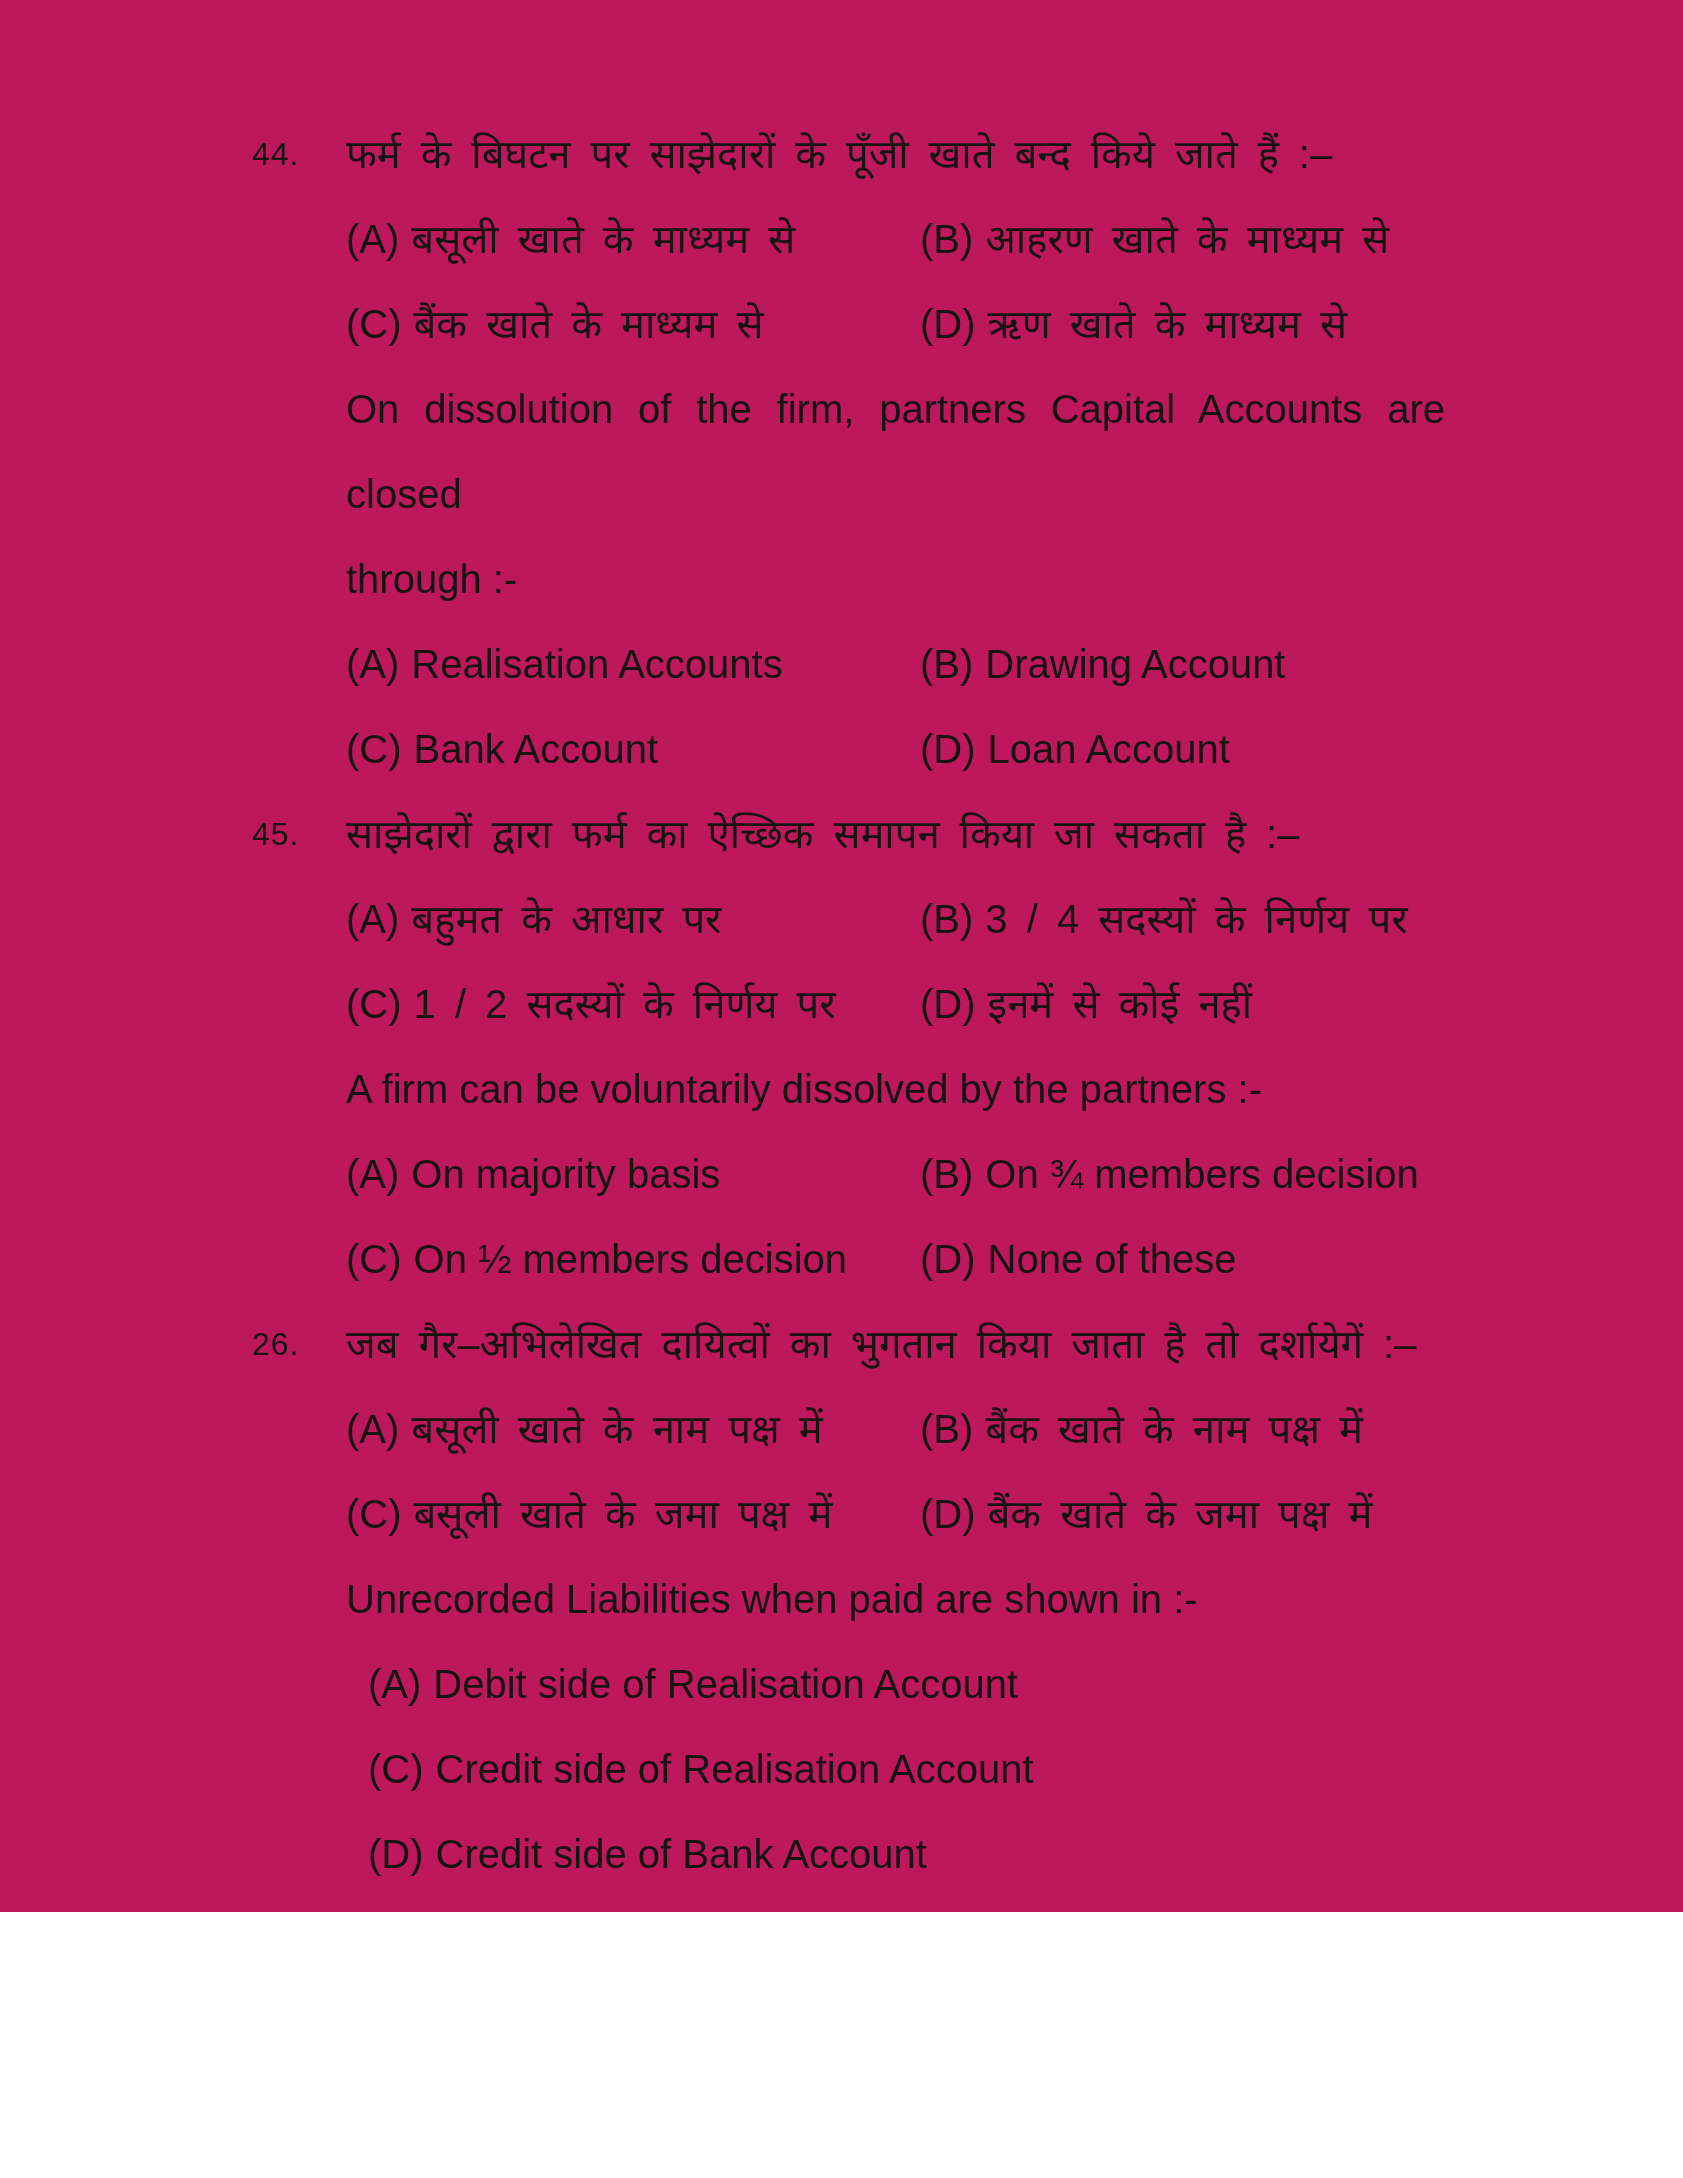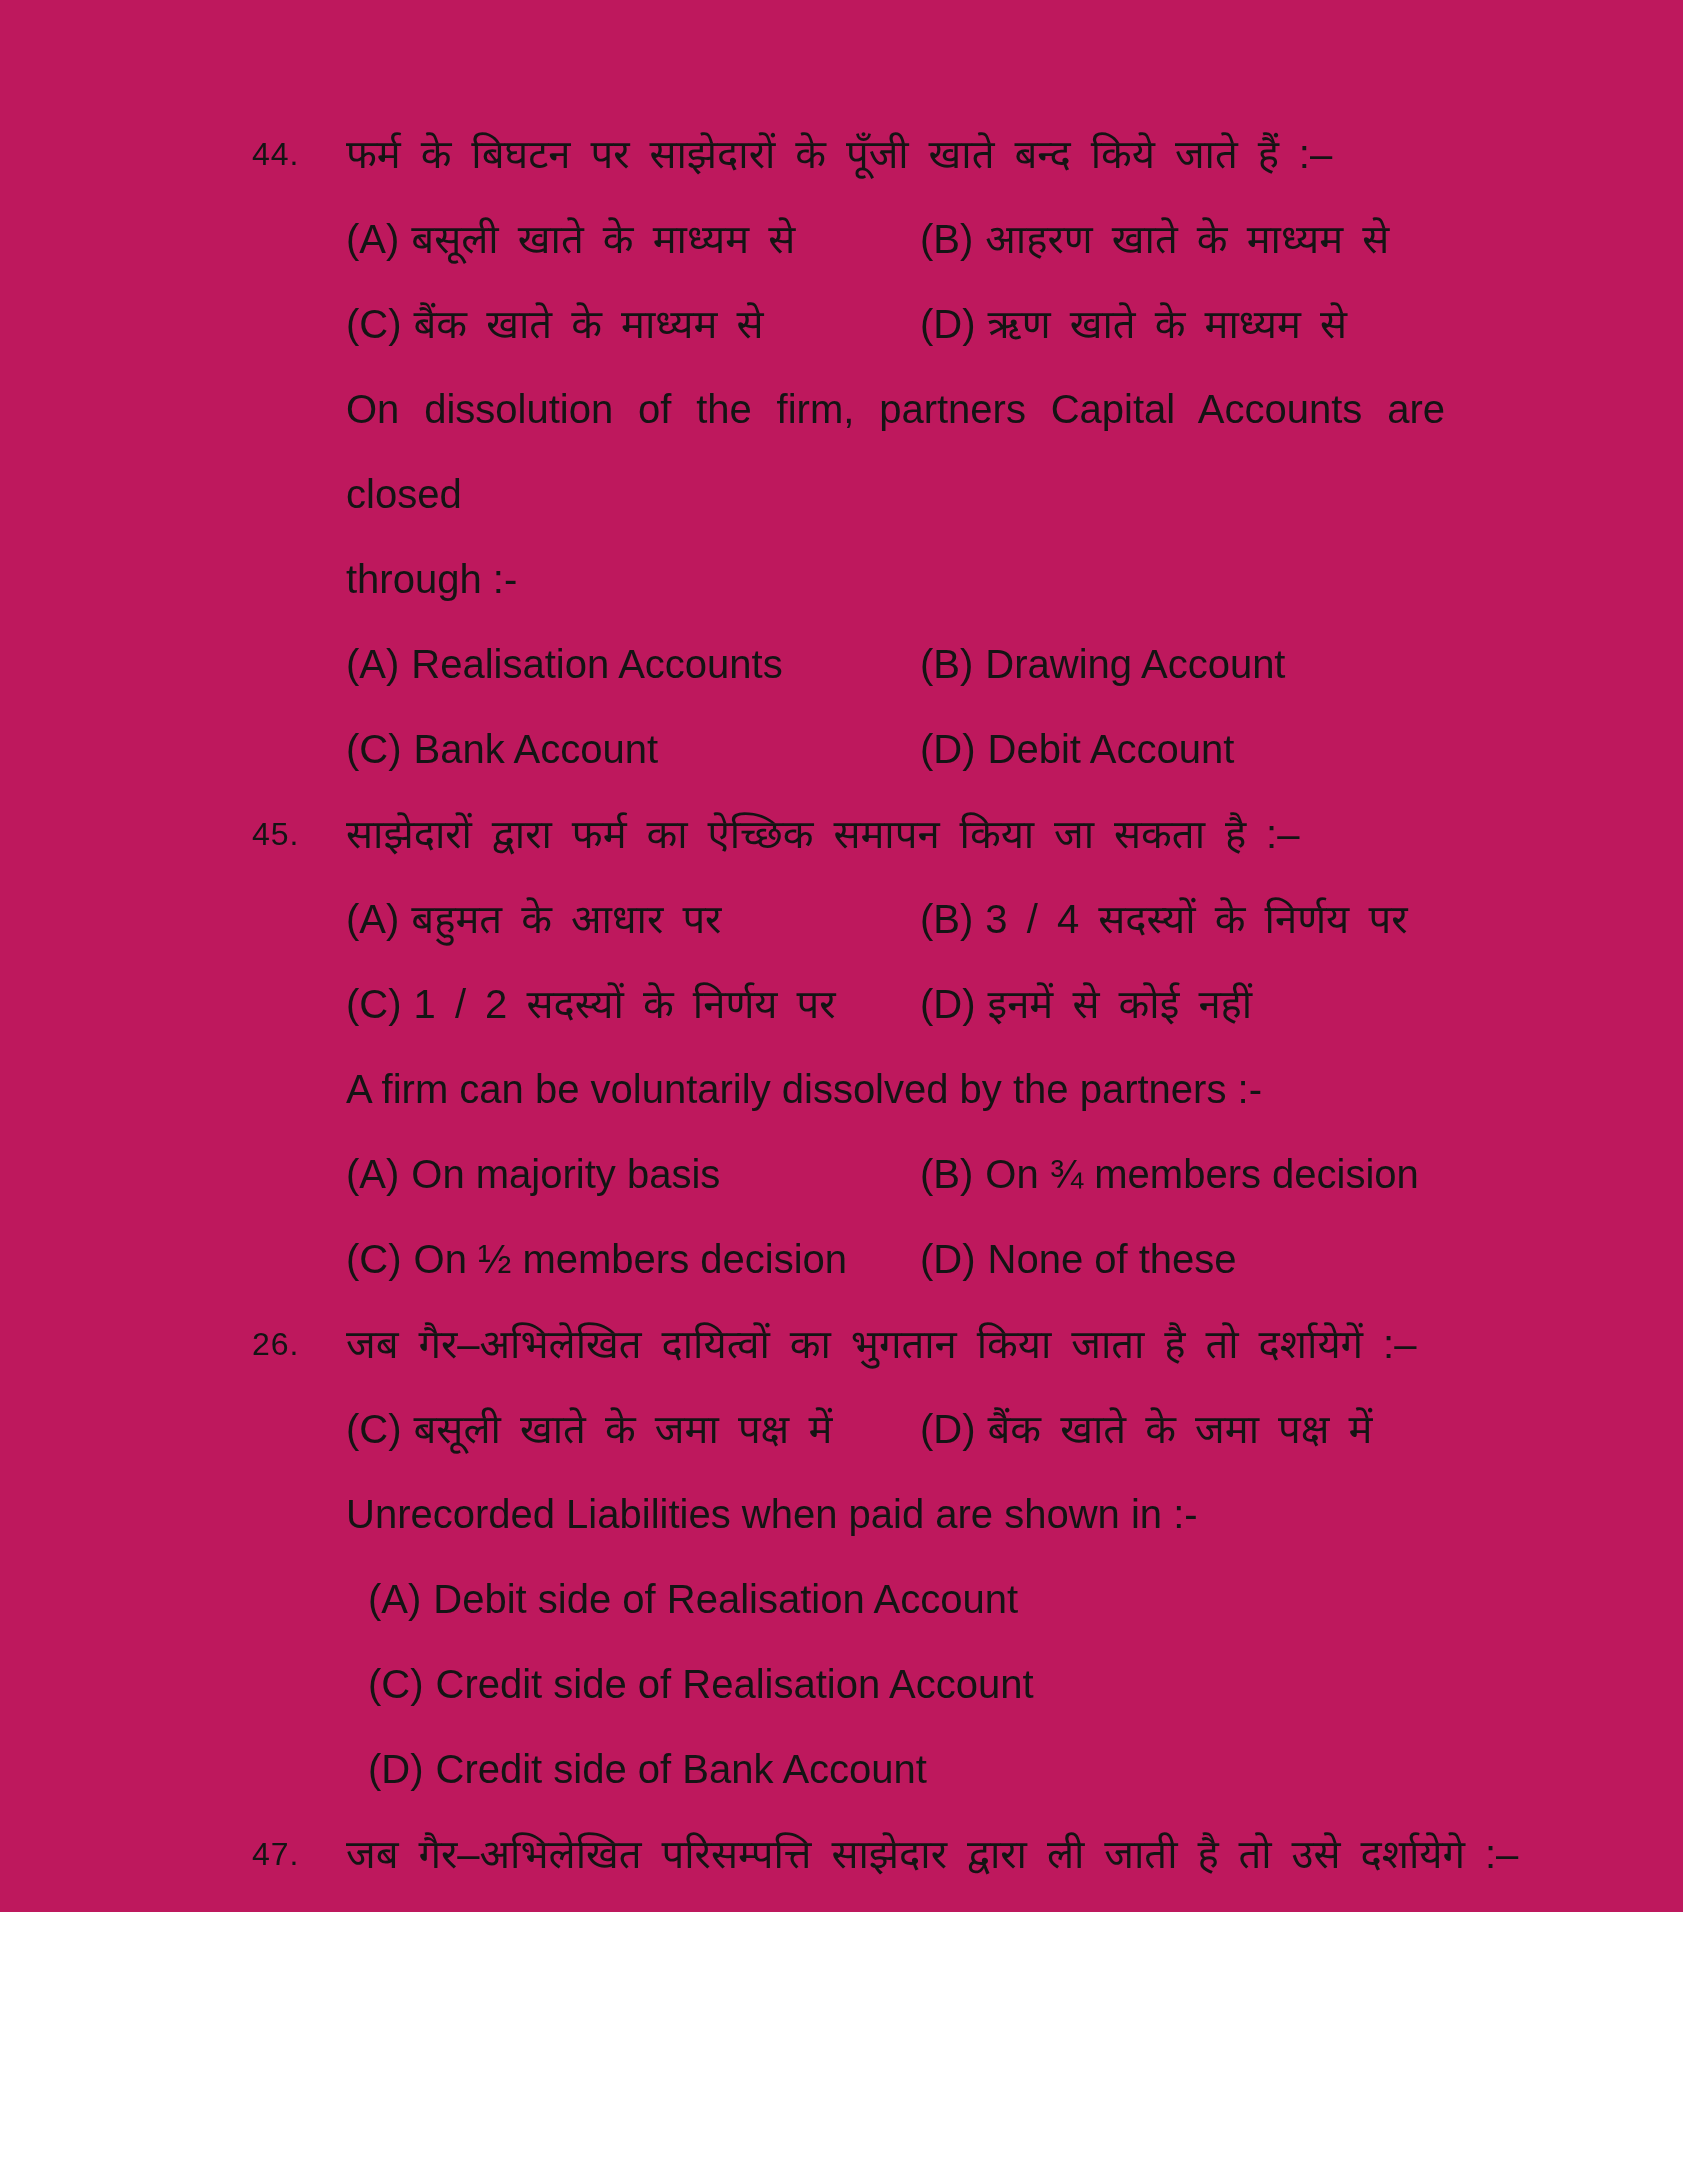--- a/index.html
+++ b/index.html
@@ -92,21 +92,21 @@
     </div>
     <div class="row">
       <span class="qtext en">through :-</span>
     </div>
     <div class="row">
       <span class="opt en optA"><span class="lbl">(A)</span><span class="txt">Realisation Accounts</span></span>
       <span class="opt en optB"><span class="lbl">(B)</span><span class="txt">Drawing Account</span></span>
     </div>
     <div class="row">
       <span class="opt en optA"><span class="lbl">(C)</span><span class="txt">Bank Account</span></span>
-      <span class="opt en optB"><span class="lbl">(D)</span><span class="txt">Debit Account</span></span>
+      <span class="opt en optB"><span class="lbl">(D)</span><span class="txt">Loan Account</span></span>
     </div>
 
     <div class="row">
       <span class="qnum">45.</span>
       <span class="qtext">साझेदारों द्वारा फर्म का ऐच्छिक समापन किया जा सकता है :–</span>
     </div>
     <div class="row">
       <span class="opt hi optA"><span class="lbl">(A)</span><span class="txt">बहुमत के आधार पर</span></span>
       <span class="opt hi optB"><span class="lbl">(B)</span><span class="txt">3 / 4 सदस्यों के निर्णय पर</span></span>
     </div>
@@ -124,20 +124,24 @@
     <div class="row">
       <span class="opt en optA"><span class="lbl">(C)</span><span class="txt">On ½ members decision</span></span>
       <span class="opt en optB"><span class="lbl">(D)</span><span class="txt">None of these</span></span>
     </div>
 
     <div class="row">
       <span class="qnum">26.</span>
       <span class="qtext">जब गैर–अभिलेखित दायित्वों का भुगतान किया जाता है तो दर्शायेगें :–</span>
     </div>
     <div class="row">
+      <span class="opt hi optA"><span class="lbl">(A)</span><span class="txt">बसूली खाते के नाम पक्ष में</span></span>
+      <span class="opt hi optB"><span class="lbl">(B)</span><span class="txt">बैंक खाते के नाम पक्ष में</span></span>
+    </div>
+    <div class="row">
       <span class="opt hi optA"><span class="lbl">(C)</span><span class="txt">बसूली खाते के जमा पक्ष में</span></span>
       <span class="opt hi optB"><span class="lbl">(D)</span><span class="txt">बैंक खाते के जमा पक्ष में</span></span>
     </div>
     <div class="row">
       <span class="qtext en">Unrecorded Liabilities when paid are shown in :-</span>
     </div>
     <div class="row">
       <span class="opt en optFull"><span class="lbl">(A)</span><span class="txt">Debit side of Realisation Account</span></span>
     </div>
     <div class="row">

